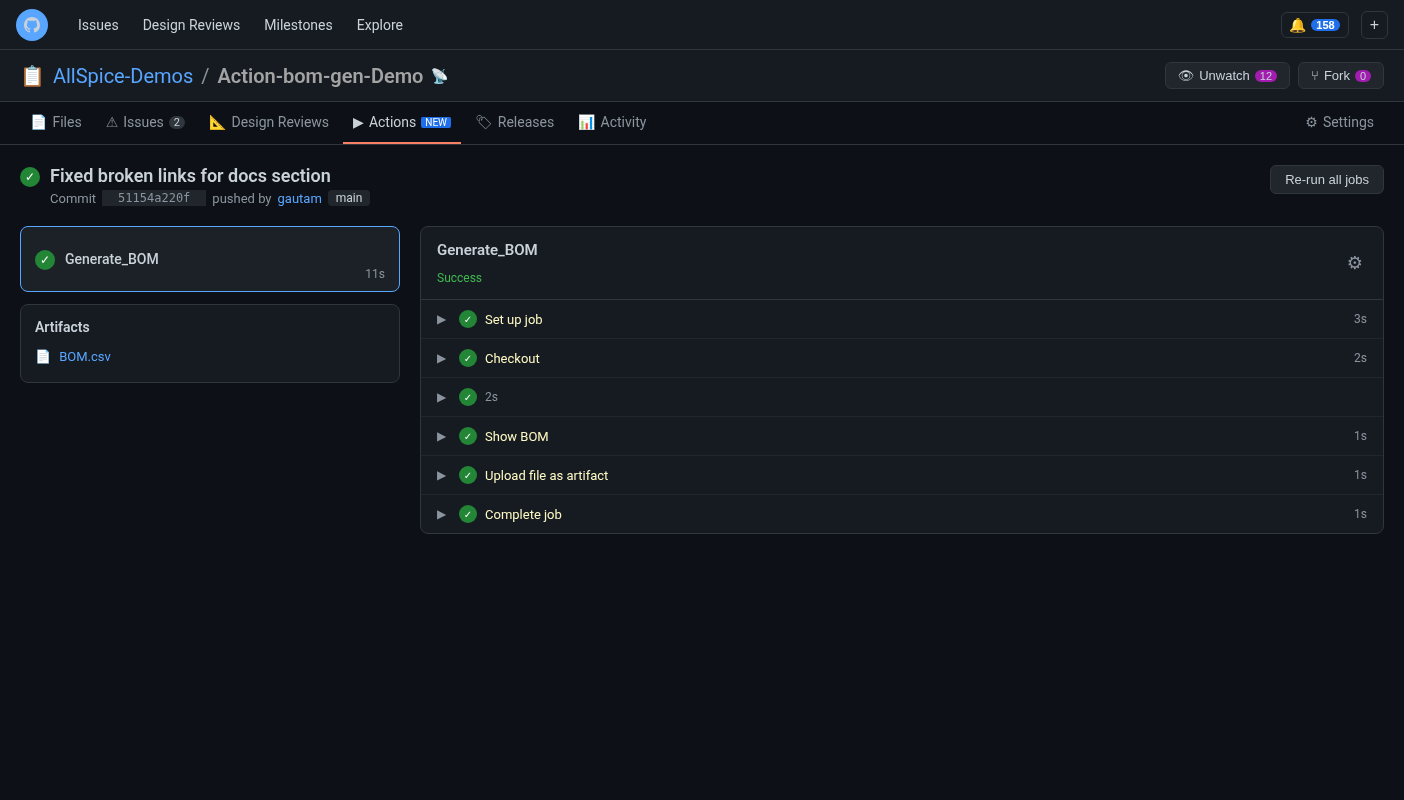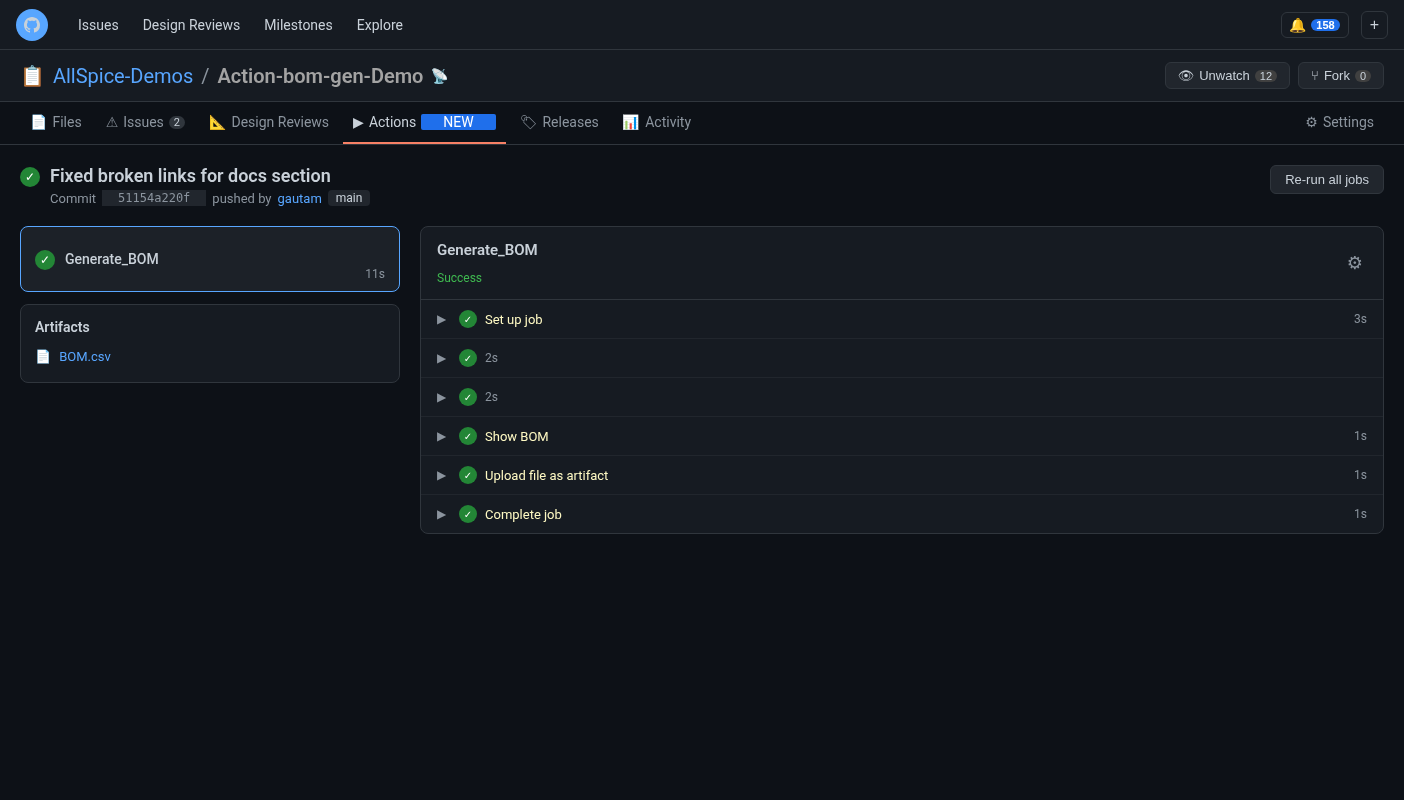--- a/index.html
+++ b/index.html
@@ -116,21 +116,21 @@
       color: #c9d1d9;
       padding: 5px 12px;
       border-radius: 6px;
       cursor: pointer;
       font-size: 13px;
       display: flex;
       align-items: center;
       gap: 5px;
     }
     .repo-btn .count {
-      background: #404040;
+      background: #a21caf;
       border-radius: 10px;
       padding: 0 5px;
       font-size: 11px;
     }
 
     
     .repo-tabs {
       background: #0d1117;
       border-bottom: 1px solid #30363d;
       padding: 0 20px;
@@ -155,22 +155,22 @@
     .tab-badge {
       background: #30363d;
       border-radius: 10px;
       padding: 0 5px;
       font-size: 11px;
       color: #c9d1d9;
     }
     .tab-new-badge {
       background: #1f6feb;
       border-radius: 2px;
-      padding: 0 22px;
-      font-size: 14px;
+      padding: 0 4px;
+      font-size: 10px;
       color: white;
     }
 
     
     .page-content {
       padding: 20px;
     }
 
     
     .workflow-header {
@@ -509,20 +509,21 @@
         <div class="step-row">
           <span class="step-chevron">▶</span>
           <div class="step-check">✓</div>
           <span class="step-name">Set up job</span>
           <span class="step-duration">3s</span>
         </div>
 
         <div class="step-row">
           <span class="step-chevron">▶</span>
           <div class="step-check">✓</div>
+          <span class="step-name">Checkout</span>
           <span class="step-duration">2s</span>
         </div>
 
         <div class="step-row">
           <span class="step-chevron">▶</span>
           <div class="step-check">✓</div>
           <span class="step-duration">2s</span>
         </div>
 
         <div class="step-row">

